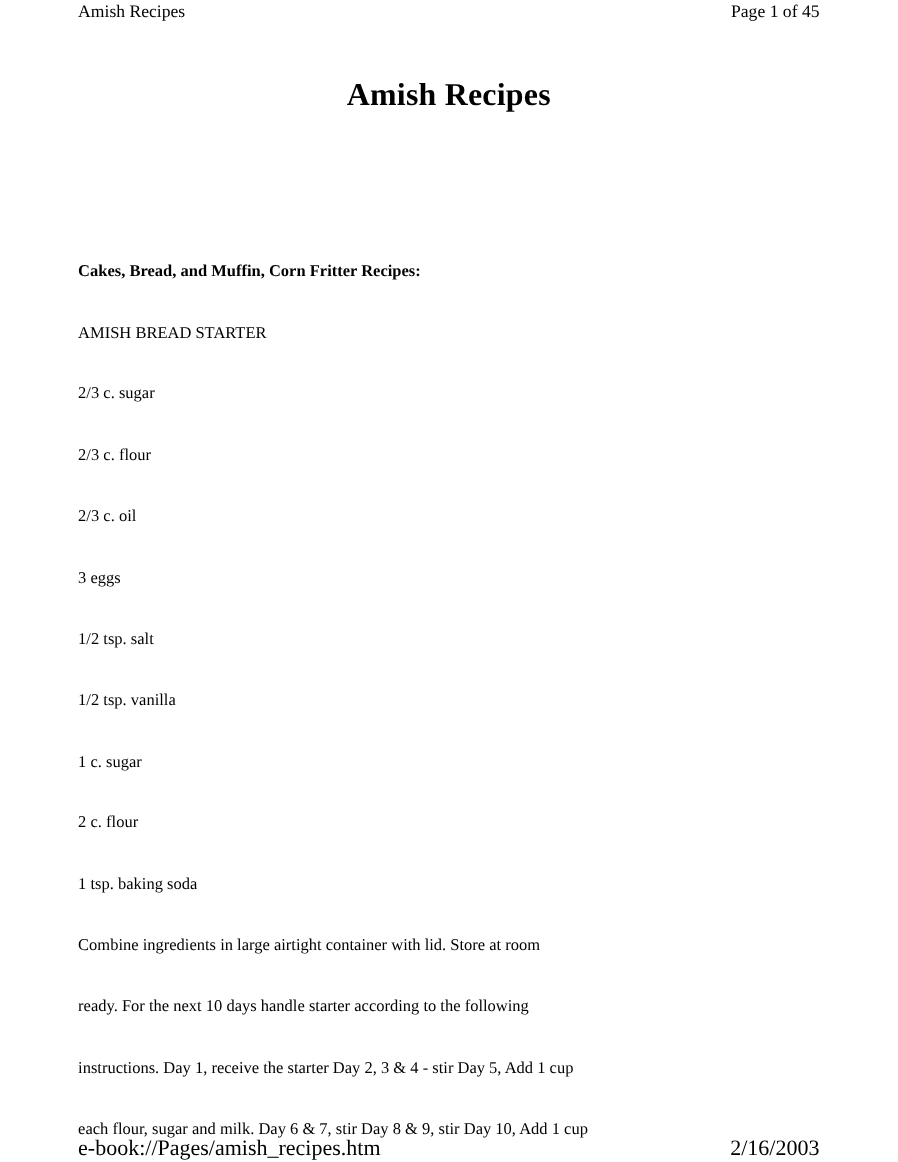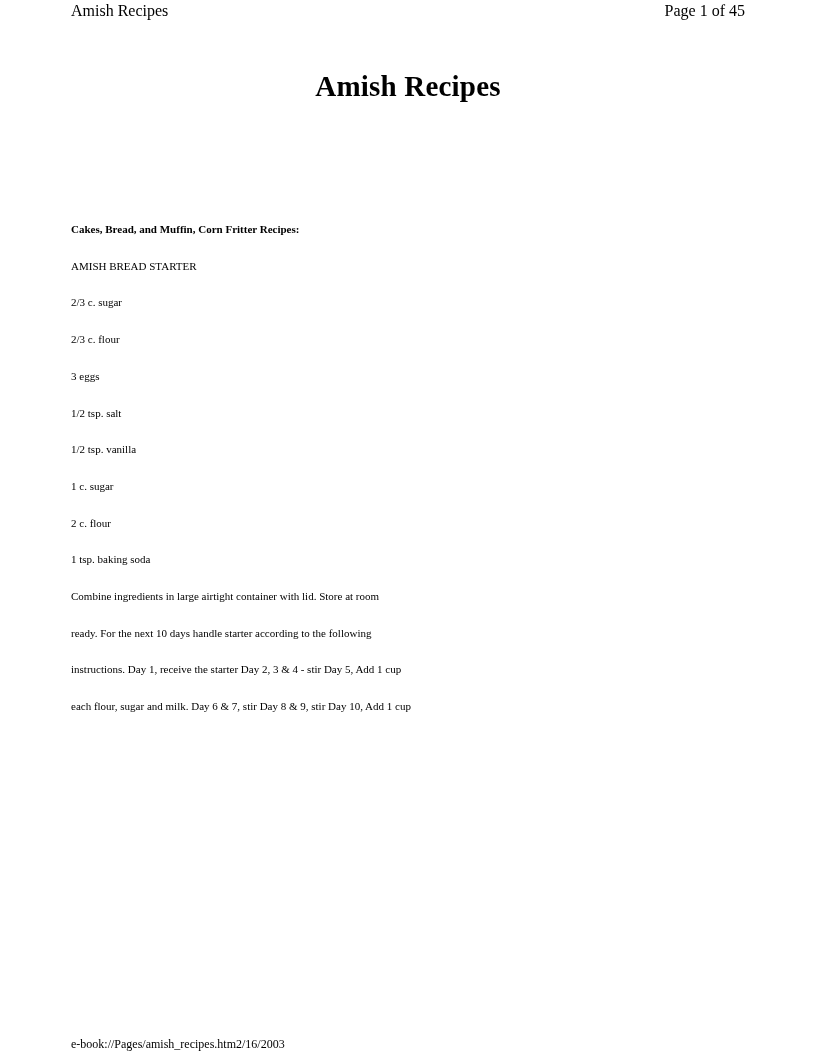--- a/index.html
+++ b/index.html
@@ -32,39 +32,41 @@
     left: 0;
     right: 0;
     margin: 0;
     text-align: center;
     font-size: 29px;
     font-weight: bold;
     letter-spacing: 0.2px;
   }
   .content {
     position: absolute;
-    top: 211px;
+    top: 229px;
     left: 71px;
     right: 60px;
-    font-size: 11px;
+    font-size: 15px;
     line-height: 36.7px;
   }
   .section-heading {
     font-weight: bold;
   }
   .line {
     white-space: pre;
+    margin-top: 19px;
   }
   .running-footer {
     position: absolute;
     bottom: 2px;
     left: 71px;
     right: 71px;
     display: flex;
-    font-size: 12px;
+    justify-content: space-between;
+    font-size: 20px;
     line-height: 19px;
   }
 </style>
 </head>
 <body>
 
 <div class="page">
 
   <div class="running-header">
     <span>Amish Recipes</span>
@@ -73,20 +75,21 @@
 
   <h1 class="doc-title">Amish Recipes</h1>
 
   <div class="content">
     <div class="section-heading">Cakes, Bread, and Muffin, Corn Fritter Recipes:</div>
 
     <div>
         <div class="line">AMISH BREAD STARTER</div>
         <div class="line">2/3 c. sugar</div>
         <div class="line">2/3 c. flour</div>
+        <div class="line">2/3 c. oil</div>
         <div class="line">3 eggs</div>
         <div class="line">1/2 tsp. salt</div>
         <div class="line">1/2 tsp. vanilla</div>
         <div class="line">1 c. sugar</div>
         <div class="line">2 c. flour</div>
         <div class="line">1 tsp. baking soda</div>
       </div>
 
     <div>
         <div class="line">Combine ingredients in large airtight container with lid. Store at room</div>

